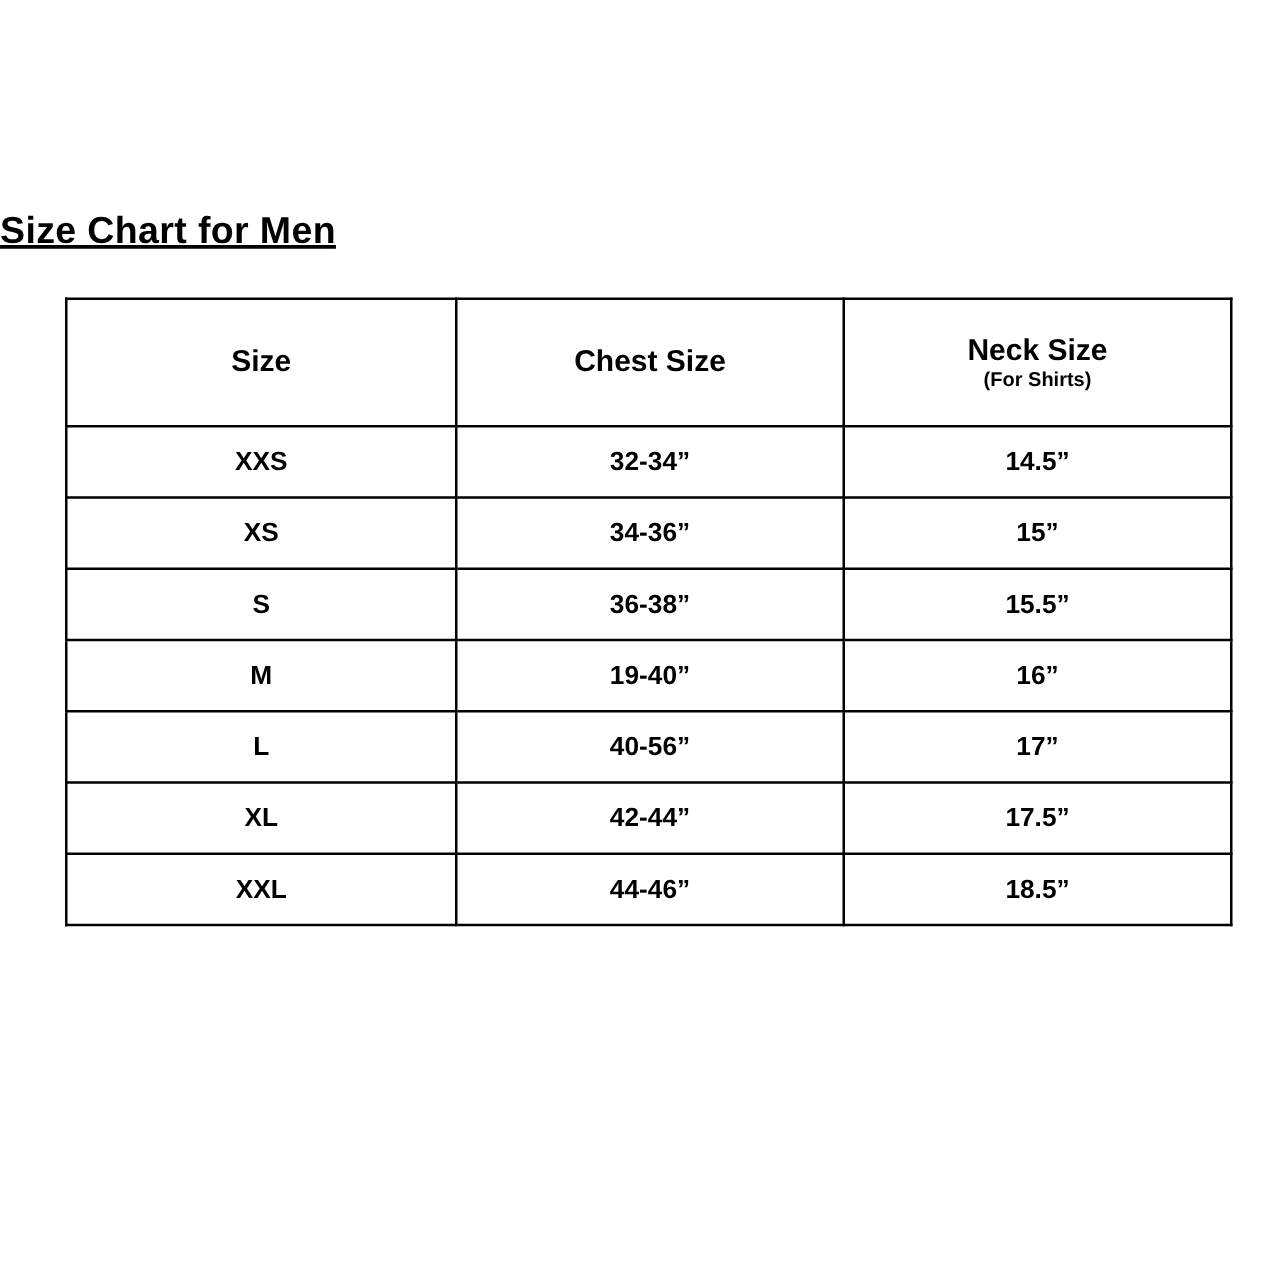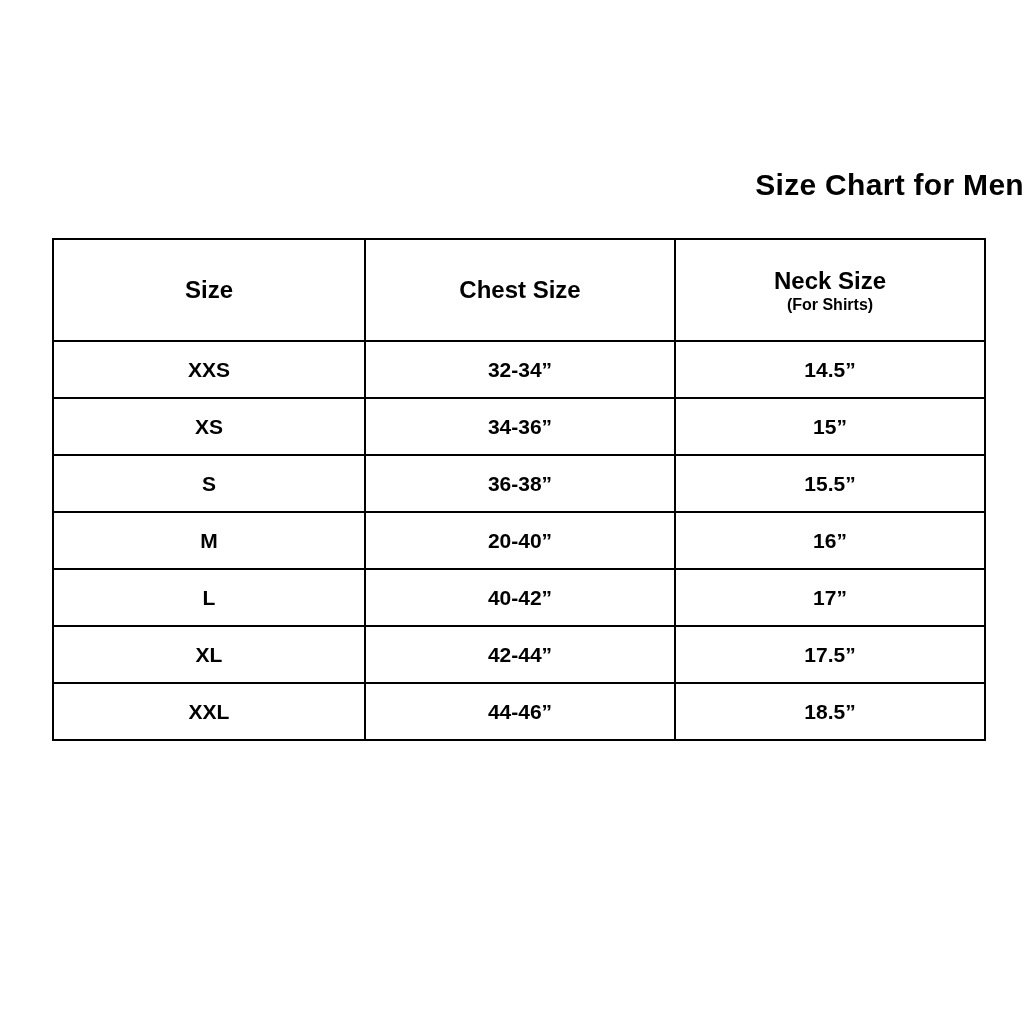--- a/index.html
+++ b/index.html
@@ -20,24 +20,25 @@
     left: 0;
     top: 0;
     width: 1024px;
     height: 1024px;
   }
   .chart-title {
     position: absolute;
     left: 0;
     top: 168px;
     width: 1024px;
-    text-align: right;
+    text-align: left;
     font-size: 30px;
     font-weight: bold;
     letter-spacing: 0.3px;
+    text-decoration: underline;
   }
   .size-table {
     position: absolute;
     left: 52px;
     top: 238px;
     width: 920px;
     border-collapse: collapse;
     table-layout: fixed;
   }
   .size-table th,
@@ -100,26 +101,26 @@
         <td>34-36”</td>
         <td>15”</td>
       </tr>
       <tr>
         <td>S</td>
         <td>36-38”</td>
         <td>15.5”</td>
       </tr>
       <tr>
         <td>M</td>
-        <td>20-40”</td>
+        <td>19-40”</td>
         <td>16”</td>
       </tr>
       <tr>
         <td>L</td>
-        <td>40-42”</td>
+        <td>40-56”</td>
         <td>17”</td>
       </tr>
       <tr>
         <td>XL</td>
         <td>42-44”</td>
         <td>17.5”</td>
       </tr>
       <tr>
         <td>XXL</td>
         <td>44-46”</td>

